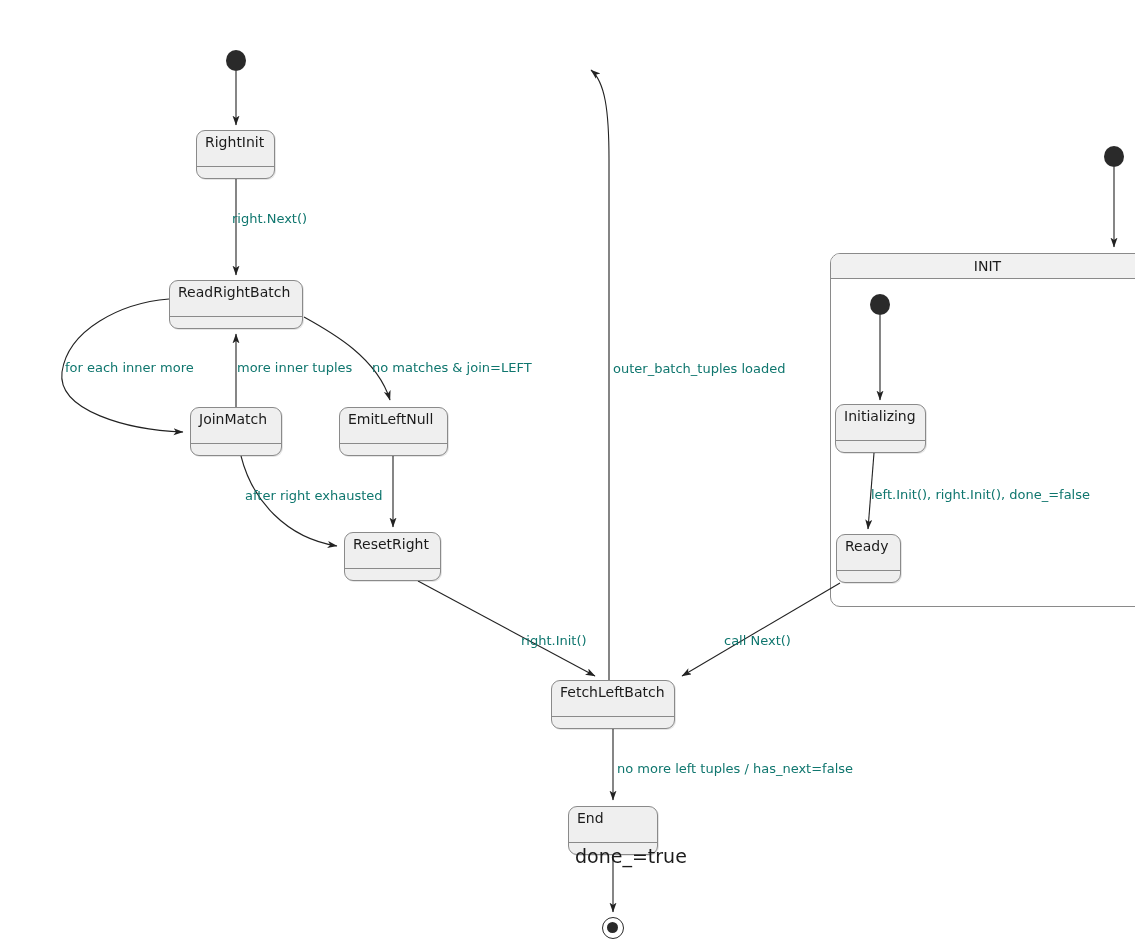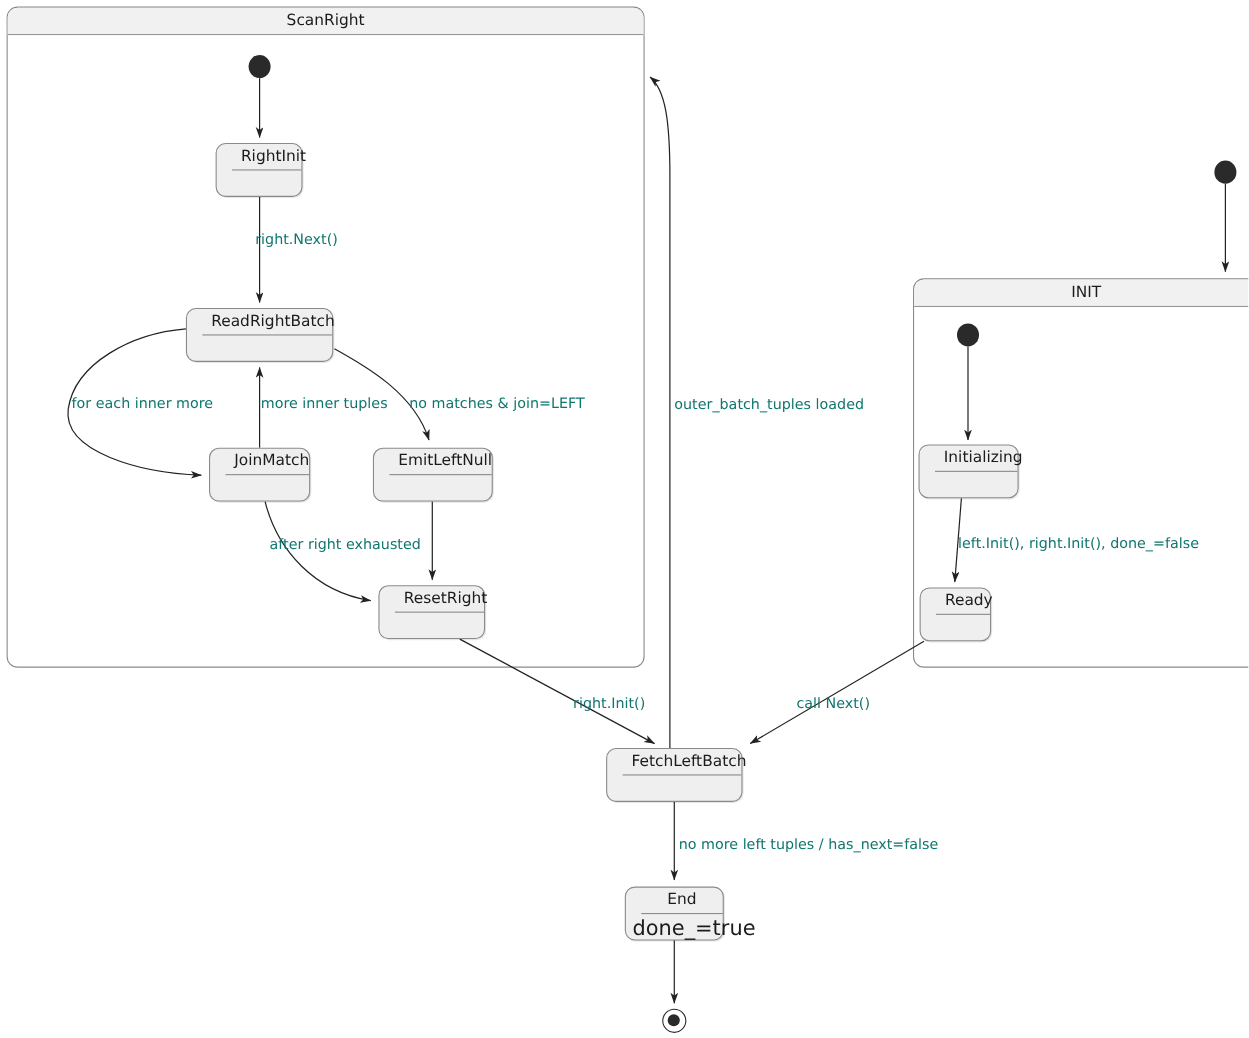--- a/index.html
+++ b/index.html
@@ -53,29 +53,28 @@
   .state-box {
     position: absolute;
     box-sizing: border-box;
     border: 1px solid #8A8A8A;
     border-radius: 9px;
     background: #EFEFEF;
     box-shadow: 1px 1px 0 rgba(0,0,0,0.10);
   }
   .state-name {
     box-sizing: border-box;
-    height: 24px;
+    height: 36px;
     line-height: 23px;
-    text-align: center;
+    text-align: left;
     font-size: 14px;
     color: #1B1B1B;
     border-bottom: 1px solid #8A8A8A;
     padding: 0 8px;
     white-space: nowrap;
-    margin-left: 14px;
   }
   .state-body {
     box-sizing: border-box;
     font-size: 19px;
     color: #1B1B1B;
     padding: 2px 6px 0 6px;
     white-space: nowrap;
   }
   .edge-label {
     position: absolute;
@@ -100,23 +99,20 @@
     position: absolute;
     border-radius: 50%;
     background: #2A2A2A;
   }
 </style>
 </head>
 <body>
 
 <div id="canvas">
 
-  <div class="composite-frame" style="left:6px; top:6px; width:580px; height:601px;">
-    <div class="composite-title">ScanRight</div>
-  </div>
 
   <div class="composite-frame" style="left:830px; top:253px; width:315px; height:354px;">
     <div class="composite-title">INIT</div>
   </div>
 
   <svg class="layer" viewBox="0 0 1135 944">
     <defs>
       <marker id="ah" markerWidth="10" markerHeight="10" refX="8.6" refY="3.2" orient="auto" markerUnits="strokeWidth">
         <path d="M0,0 L9,3.2 L0,6.4 L2.3,3.2 z" class="arrow-head"></path>
       </marker>

